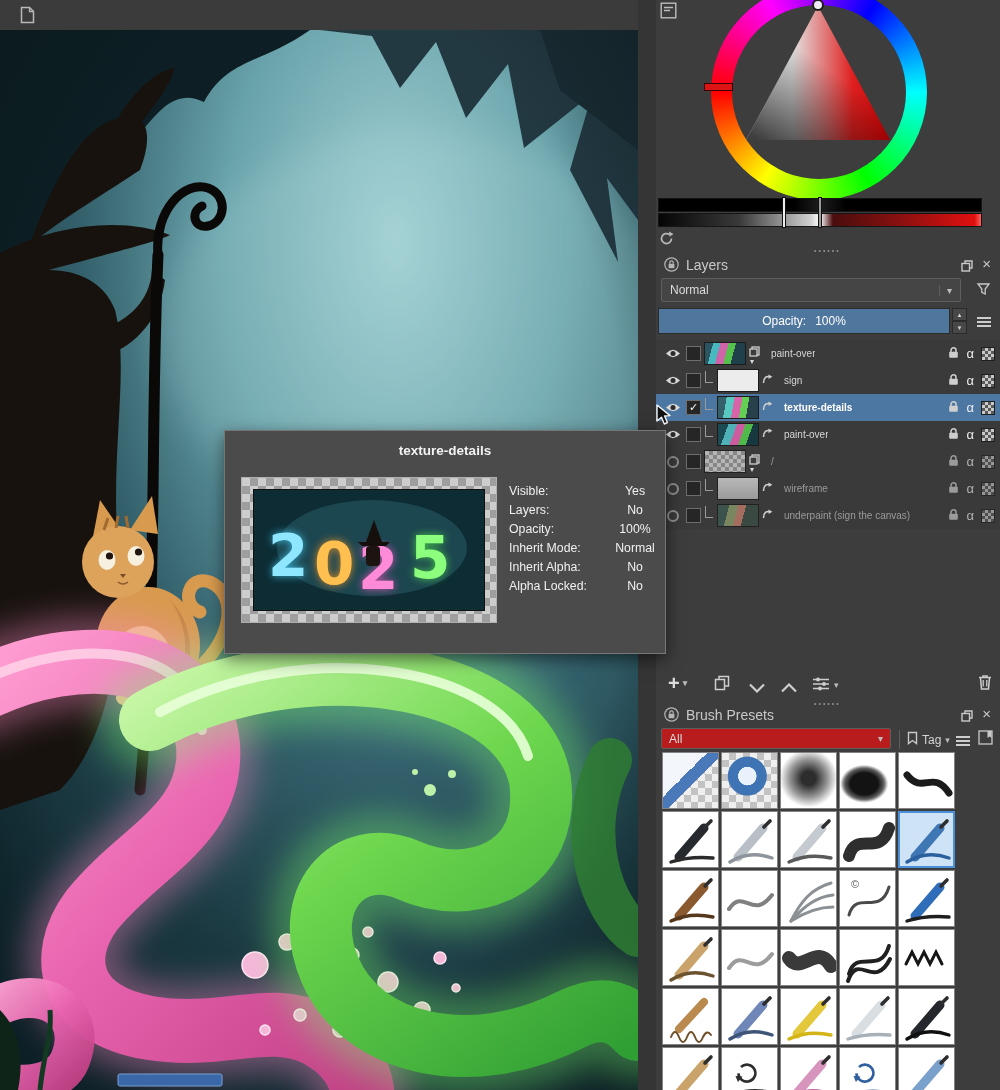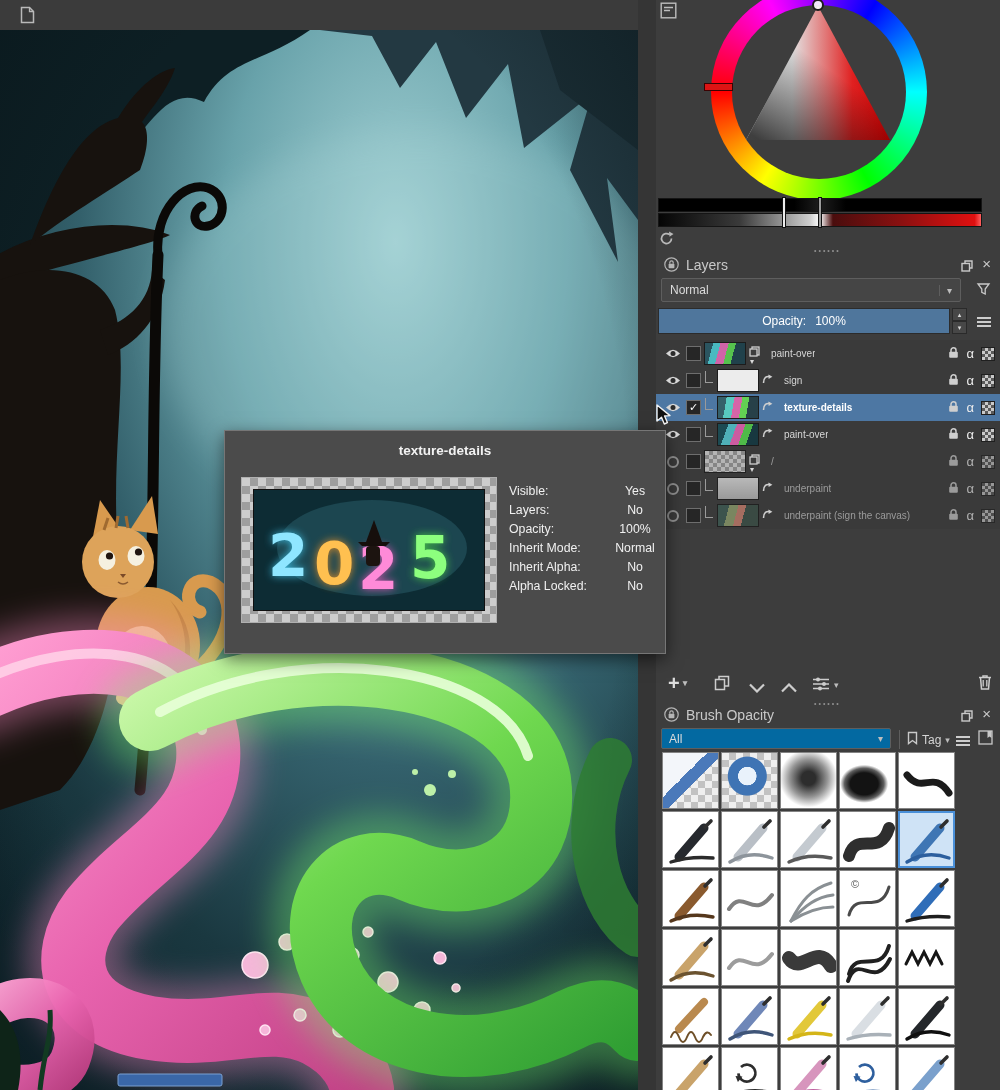--- a/index.html
+++ b/index.html
@@ -86,21 +86,21 @@
   .th-checker{background:conic-gradient(#9a9a9a 25%,#d4d4d4 0 50%,#9a9a9a 0 75%,#d4d4d4 0) 0 0/8px 8px;}
   
   .ltools{position:absolute;left:0;top:668px;width:344px;height:32px;}
   .ltools>*{position:absolute;top:5px;cursor:pointer;}
   .tbplus{left:12px;color:#dcdcdc;font-size:20px;line-height:20px;font-weight:700;}
   .tbplus i{font-style:normal;font-size:9px;color:#bdbdbd;vertical-align:4px;margin-left:3px;}
   #dupIc{left:58px;top:7px;} #downIc{left:92px;top:11px;} #upIc{left:124px;top:11px;}
   #propIc{left:156px;top:9px;} .pcaret{left:178px;top:12px;font-size:9px;color:#bdbdbd;font-style:normal;}
   #trashIc{left:322px;top:6px;}
   
-  .bcombo{position:absolute;left:5px;top:728px;width:230px;height:21px;background:#0369a1;border:1px solid #5e5e5e;
+  .bcombo{position:absolute;left:5px;top:728px;width:230px;height:21px;background:#b91c1c;border:1px solid #5e5e5e;
           border-radius:2px;box-sizing:border-box;display:flex;align-items:center;padding:0 7px;font-size:12px;color:#dcdcdc;}
   .bcombo .caret{margin-left:auto;color:#bdbdbd;font-size:10px;}
   .btag{position:absolute;left:243px;top:730px;height:19px;display:flex;align-items:center;gap:4px;
         font-size:12px;color:#d4d4d4;border-left:1px solid #5e5e5e;padding-left:7px;cursor:pointer;}
   .btag .caret{font-size:9px;color:#bdbdbd;}
   .viewic{position:absolute;left:322px;top:730px;cursor:pointer;}
   #brush-grid{position:absolute;left:6px;top:752px;display:grid;grid-template-columns:repeat(5,57px);grid-auto-rows:57px;gap:2px;}
   .tile{position:relative;width:57px;height:57px;background:#fff;border:1px solid #848484;box-sizing:border-box;overflow:hidden;}
   .tile svg{position:absolute;inset:0;}
   .tile.sel{background:#cfe3f6;border:1px solid #4a90d9;box-shadow:0 0 0 1px #4a90d9 inset;}
@@ -435,21 +435,21 @@
           </span>
     <span class="chk"></span>
     <span class="indent"></span>
     <span class="thumb th-sketch"></span>
     <span class="extra">
             <span class="curl"><svg width="11" height="10" viewBox="0 0 11 10">
                 <path d="M1.5 9 C1.5 3.5 4.5 1.8 8 2.6" fill="none" stroke="#cfcfcf" stroke-width="1.5"></path>
                 <path d="M6.4 0.4 L10.4 2.8 L6.6 5 Z" fill="#cfcfcf"></path>
               </svg></span>
           </span>
-    <span class="lname">underpaint</span>
+    <span class="lname">wireframe</span>
     <span class="ricons">
       <span class="lk"><svg width="11" height="13" viewBox="0 0 11 13">
                 <path d="M3 6V4.2a2.5 2.5 0 0 1 5 0V6" fill="none" stroke="#cfcfcf" stroke-width="1.5"></path>
                 <rect x="1.2" y="5.8" width="8.6" height="6" rx="1" fill="#cfcfcf"></rect>
               </svg></span>
       <span class="al">α</span>
       <span class="chico"></span>
     </span>
   </div>
         <div class="lrow dim">
@@ -503,21 +503,21 @@
           </svg></span>
     </div>
     <span class="dots d2">••••••</span>
 
     <div class="dhead" style="top:703px">
       <span class="dlock"><svg width="15" height="15" viewBox="0 0 15 15">
             <circle cx="7.5" cy="7.5" r="6.7" fill="none" stroke="#b5b5b5" stroke-width="1.2"></circle>
             <rect x="4.6" y="6.8" width="5.8" height="4.4" rx="0.8" fill="#b5b5b5"></rect>
             <path d="M5.8 6.8V5.6a1.7 1.7 0 0 1 3.4 0v1.2" fill="none" stroke="#b5b5b5" stroke-width="1.2"></path>
           </svg></span>
-      <span class="dtitle">Brush Opacity</span>
+      <span class="dtitle">Brush Presets</span>
       <span class="dfloat"><svg width="12" height="12" viewBox="0 0 12 12">
             <rect x="1" y="3.5" width="7.5" height="7.5" fill="none" stroke="#c9c9c9" stroke-width="1.4"></rect>
             <path d="M4 3.5 V1 H11 V8 H8.5" fill="none" stroke="#c9c9c9" stroke-width="1.4"></path>
           </svg></span>
       <span class="dclose">×</span>
     </div>
     <div class="bcombo">
       <span>All</span>
       <span class="caret">▾</span>
     </div>

